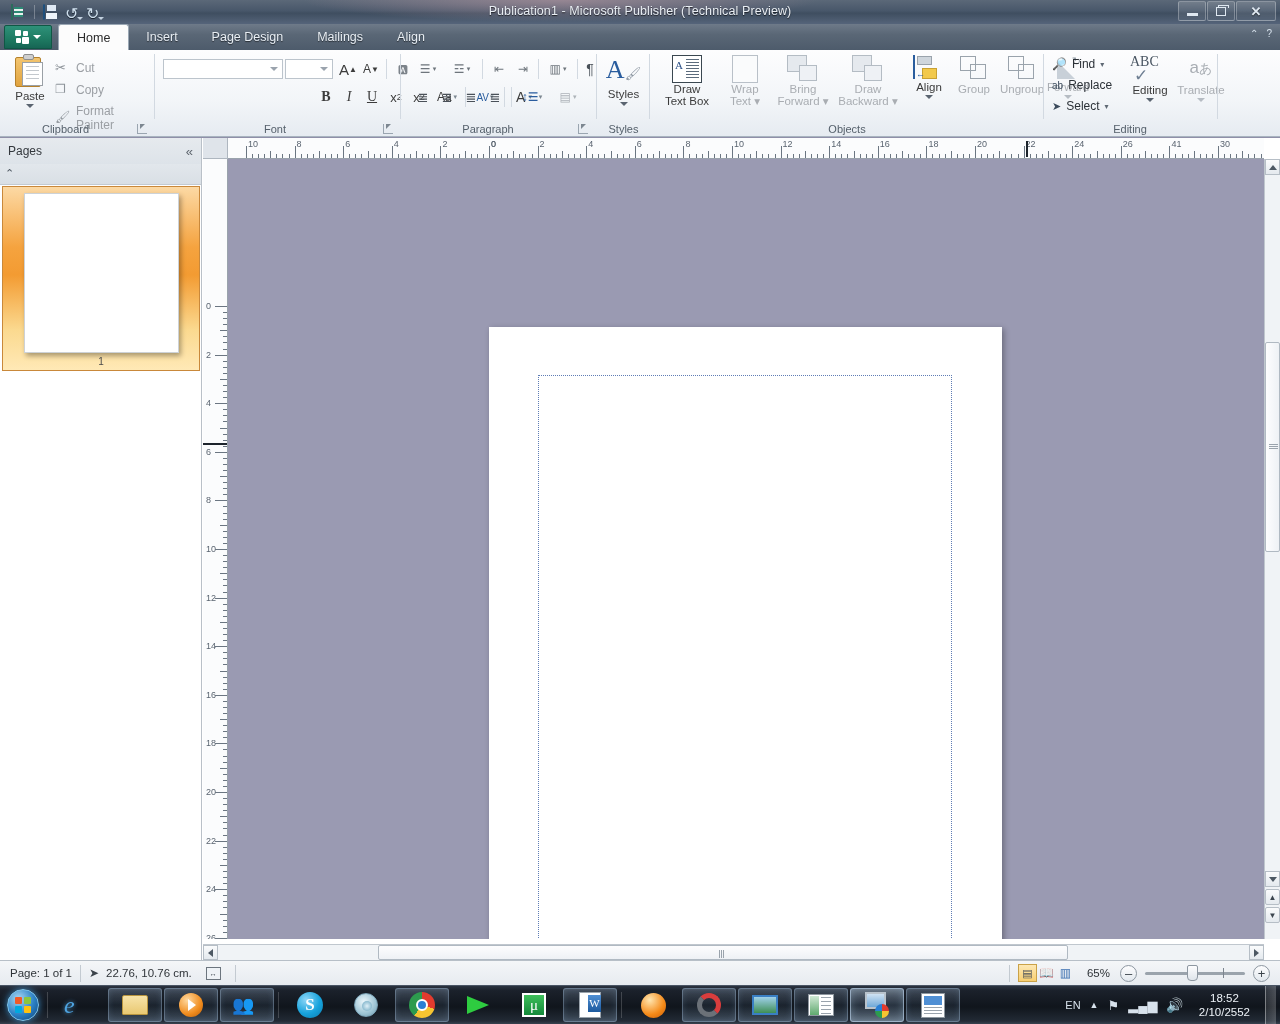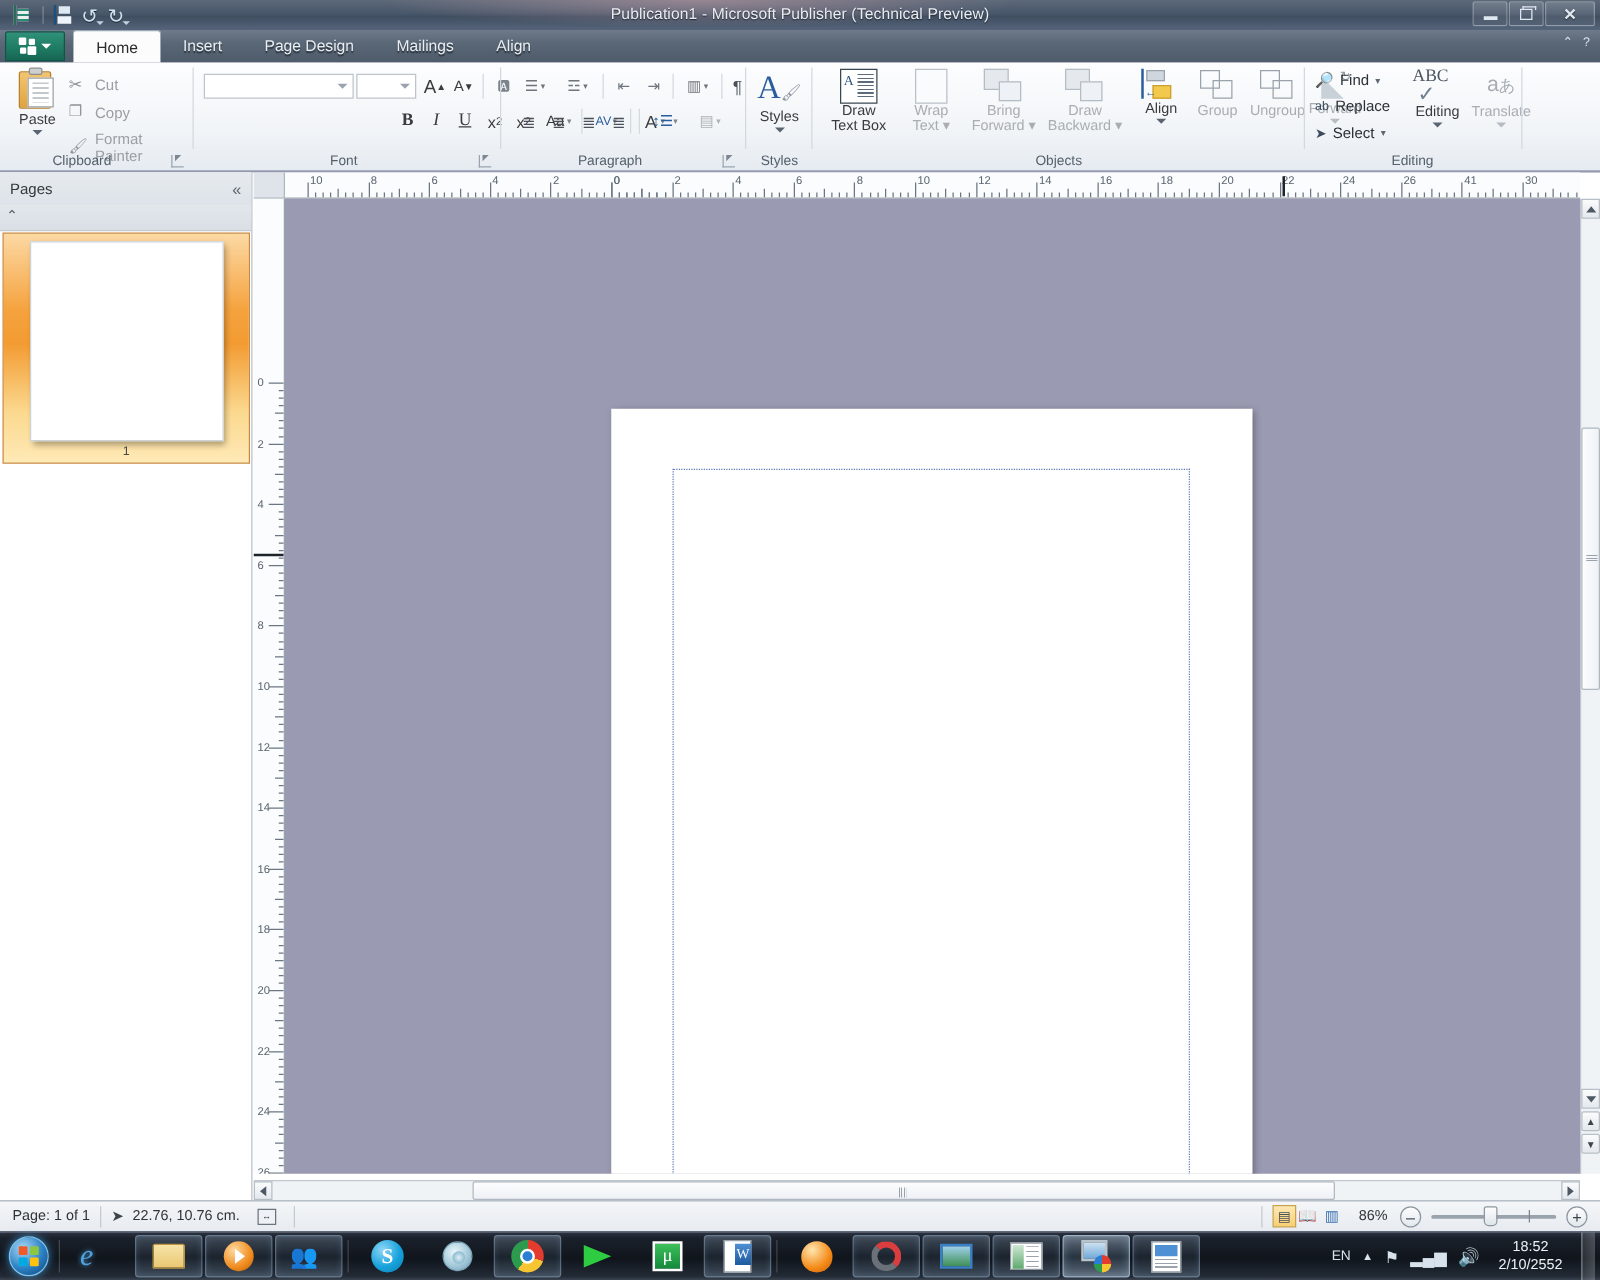--- a/index.html
+++ b/index.html
@@ -915,21 +915,21 @@
     <span class="sb-sep"></span>
     <span class="viewbtn sel">
         <span style="font-size:11px;color:#4a5159;">▤</span>
       </span>
     <span class="viewbtn" style="border:none;background:none;">
         <span style="font-size:12px;color:#4a5159;">📖</span>
       </span>
     <span class="viewbtn" style="border:none;background:none;">
         <span style="font-size:12px;color:#3a6fb0;">▥</span>
       </span>
-    <span style="margin:0 10px 0 12px;">86%</span>
+    <span style="margin:0 10px 0 12px;">65%</span>
     <span class="zbtn">
         <span>–</span>
       </span>
     <span class="zoom-track" style="margin:0 8px;">
       <span class="zoom-thumb"></span>
       <span class="zoom-mid"></span>
     </span>
     <span class="zbtn" style="margin-right:10px;">
         <span>+</span>
       </span>

